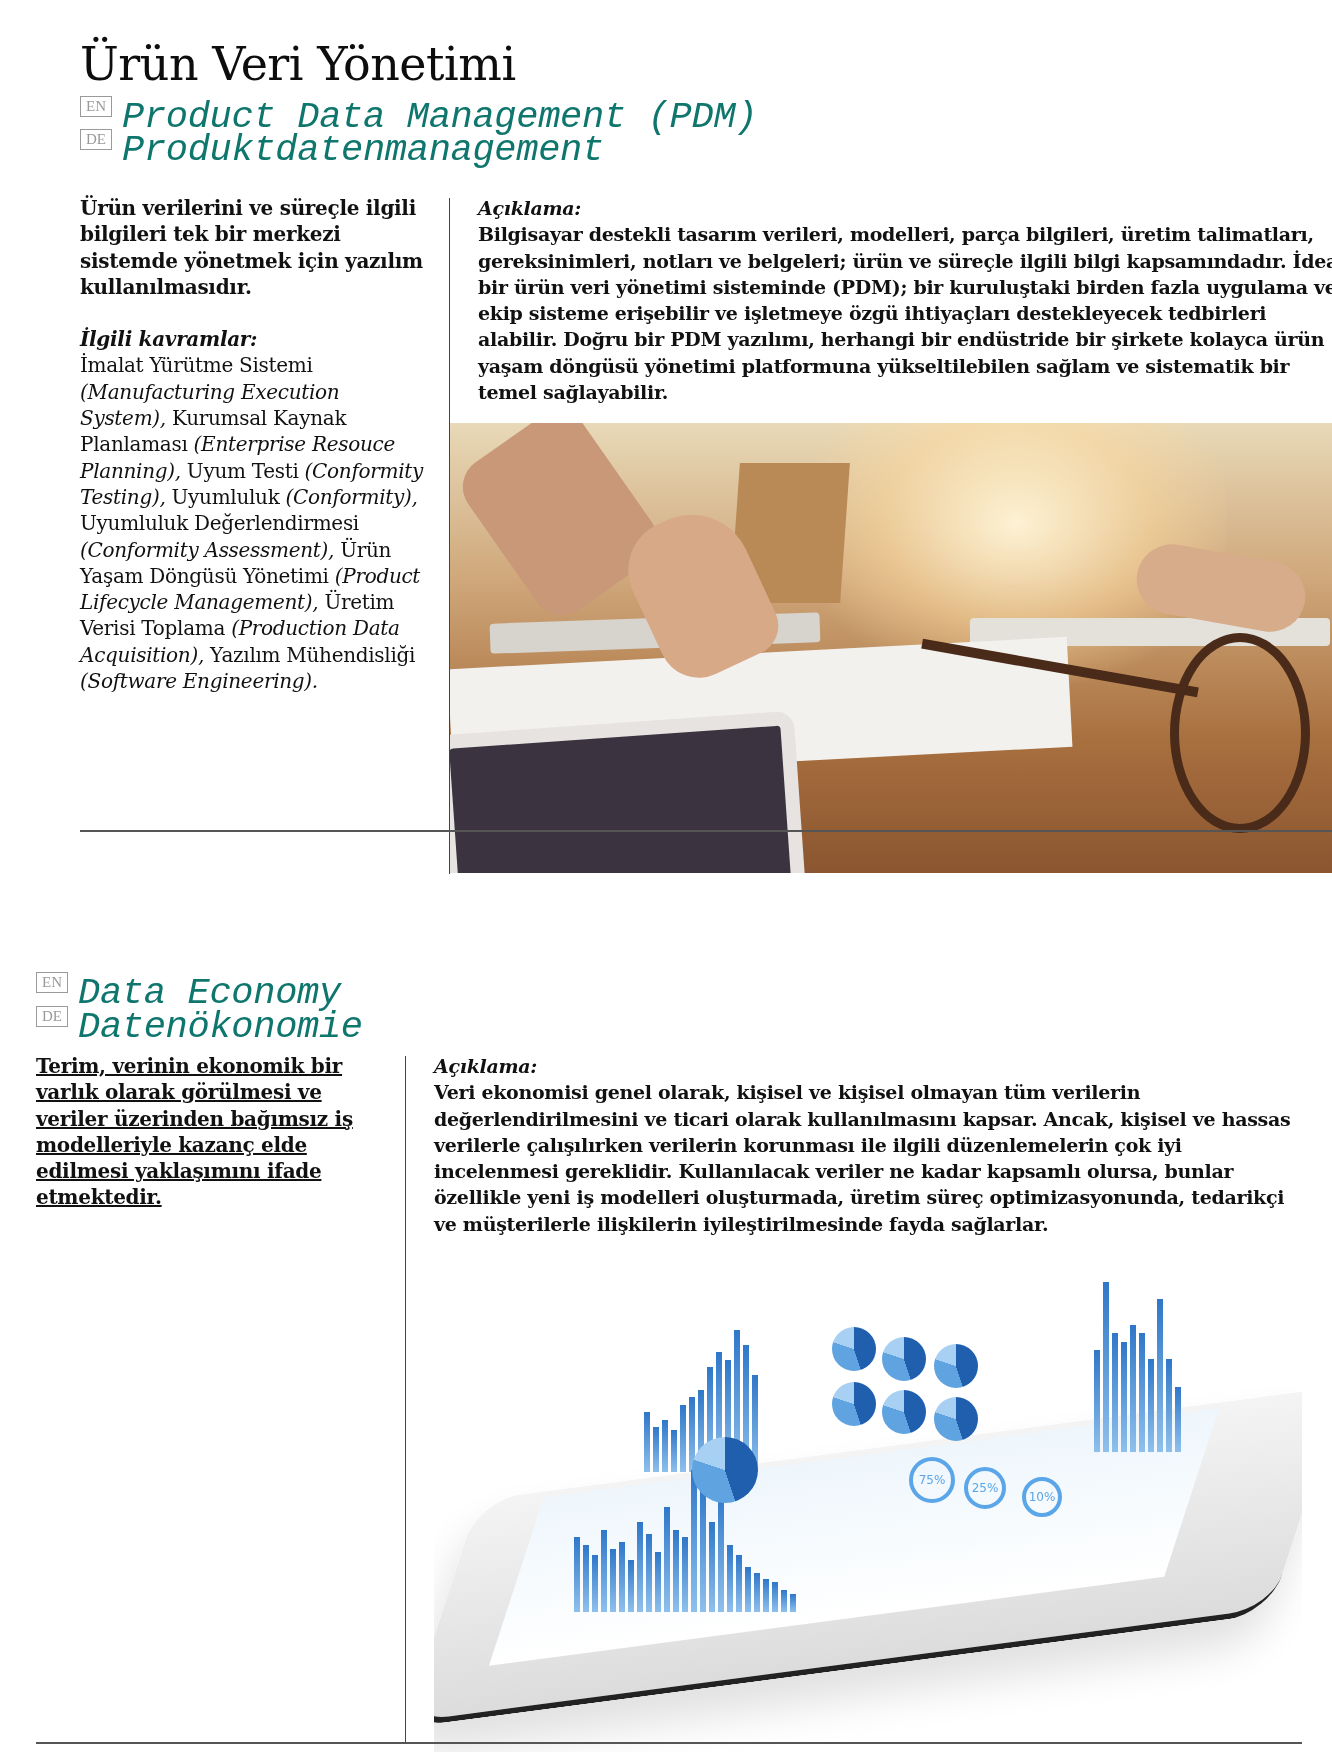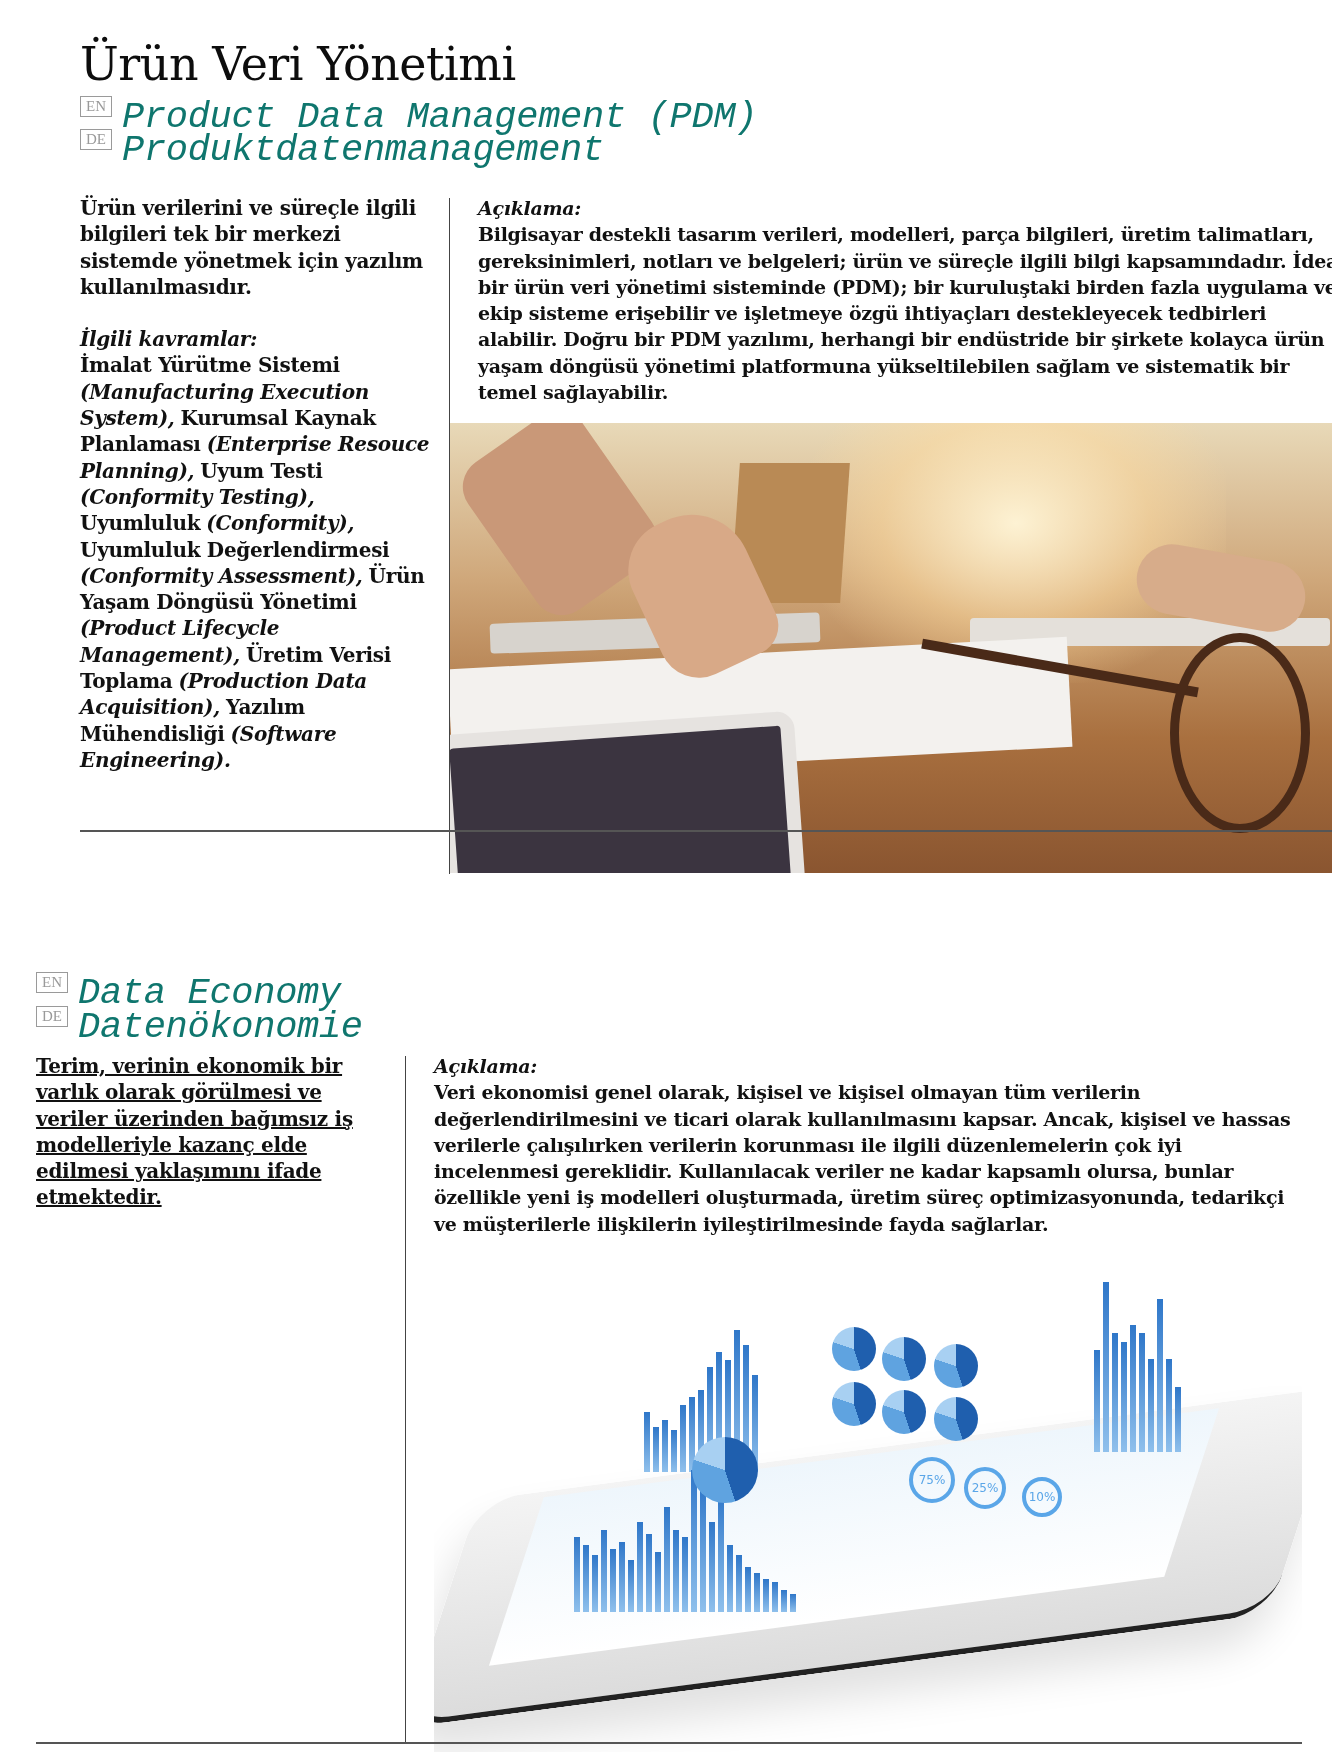--- a/index.html
+++ b/index.html
@@ -30,22 +30,22 @@
     .entry-2 .lang-de { top: 140px; }
 
     .left-col {
       position: absolute; left: 0; width: 350px; font-family: "DejaVu Serif", serif;
       font-size: 20px; line-height: 26.3px; color: #111; letter-spacing: -0.3px;
     }
     .entry-1 .left-col { top: 187px; }
     .entry-2 .left-col { top: 187px; text-decoration: underline; }
     .definition { font-weight: 600; }
     .related-heading { font-weight: 800; font-style: italic; margin-top: 26px; }
-    .related-list .bold { font-weight: 700; text-align: center; }
-    .related-list .ital { font-style: italic; font-weight: 700; }
+    .related-list .bold { font-weight: 400; text-align: center; }
+    .related-list .ital { font-style: italic; font-weight: 400; }
 
     .vline { position: absolute; left: 369px; width: 1px; background: #444; }
     .entry-1 .vline { top: 190px; height: 676px; }
     .entry-2 .vline { top: 190px; height: 688px; }
 
     .right-col {
       position: absolute; left: 398px; width: 868px; font-family: "DejaVu Serif", serif;
       font-size: 19px; line-height: 26.3px; color: #111; letter-spacing: -0.3px;
     }
     .entry-1 .right-col { top: 187px; }

